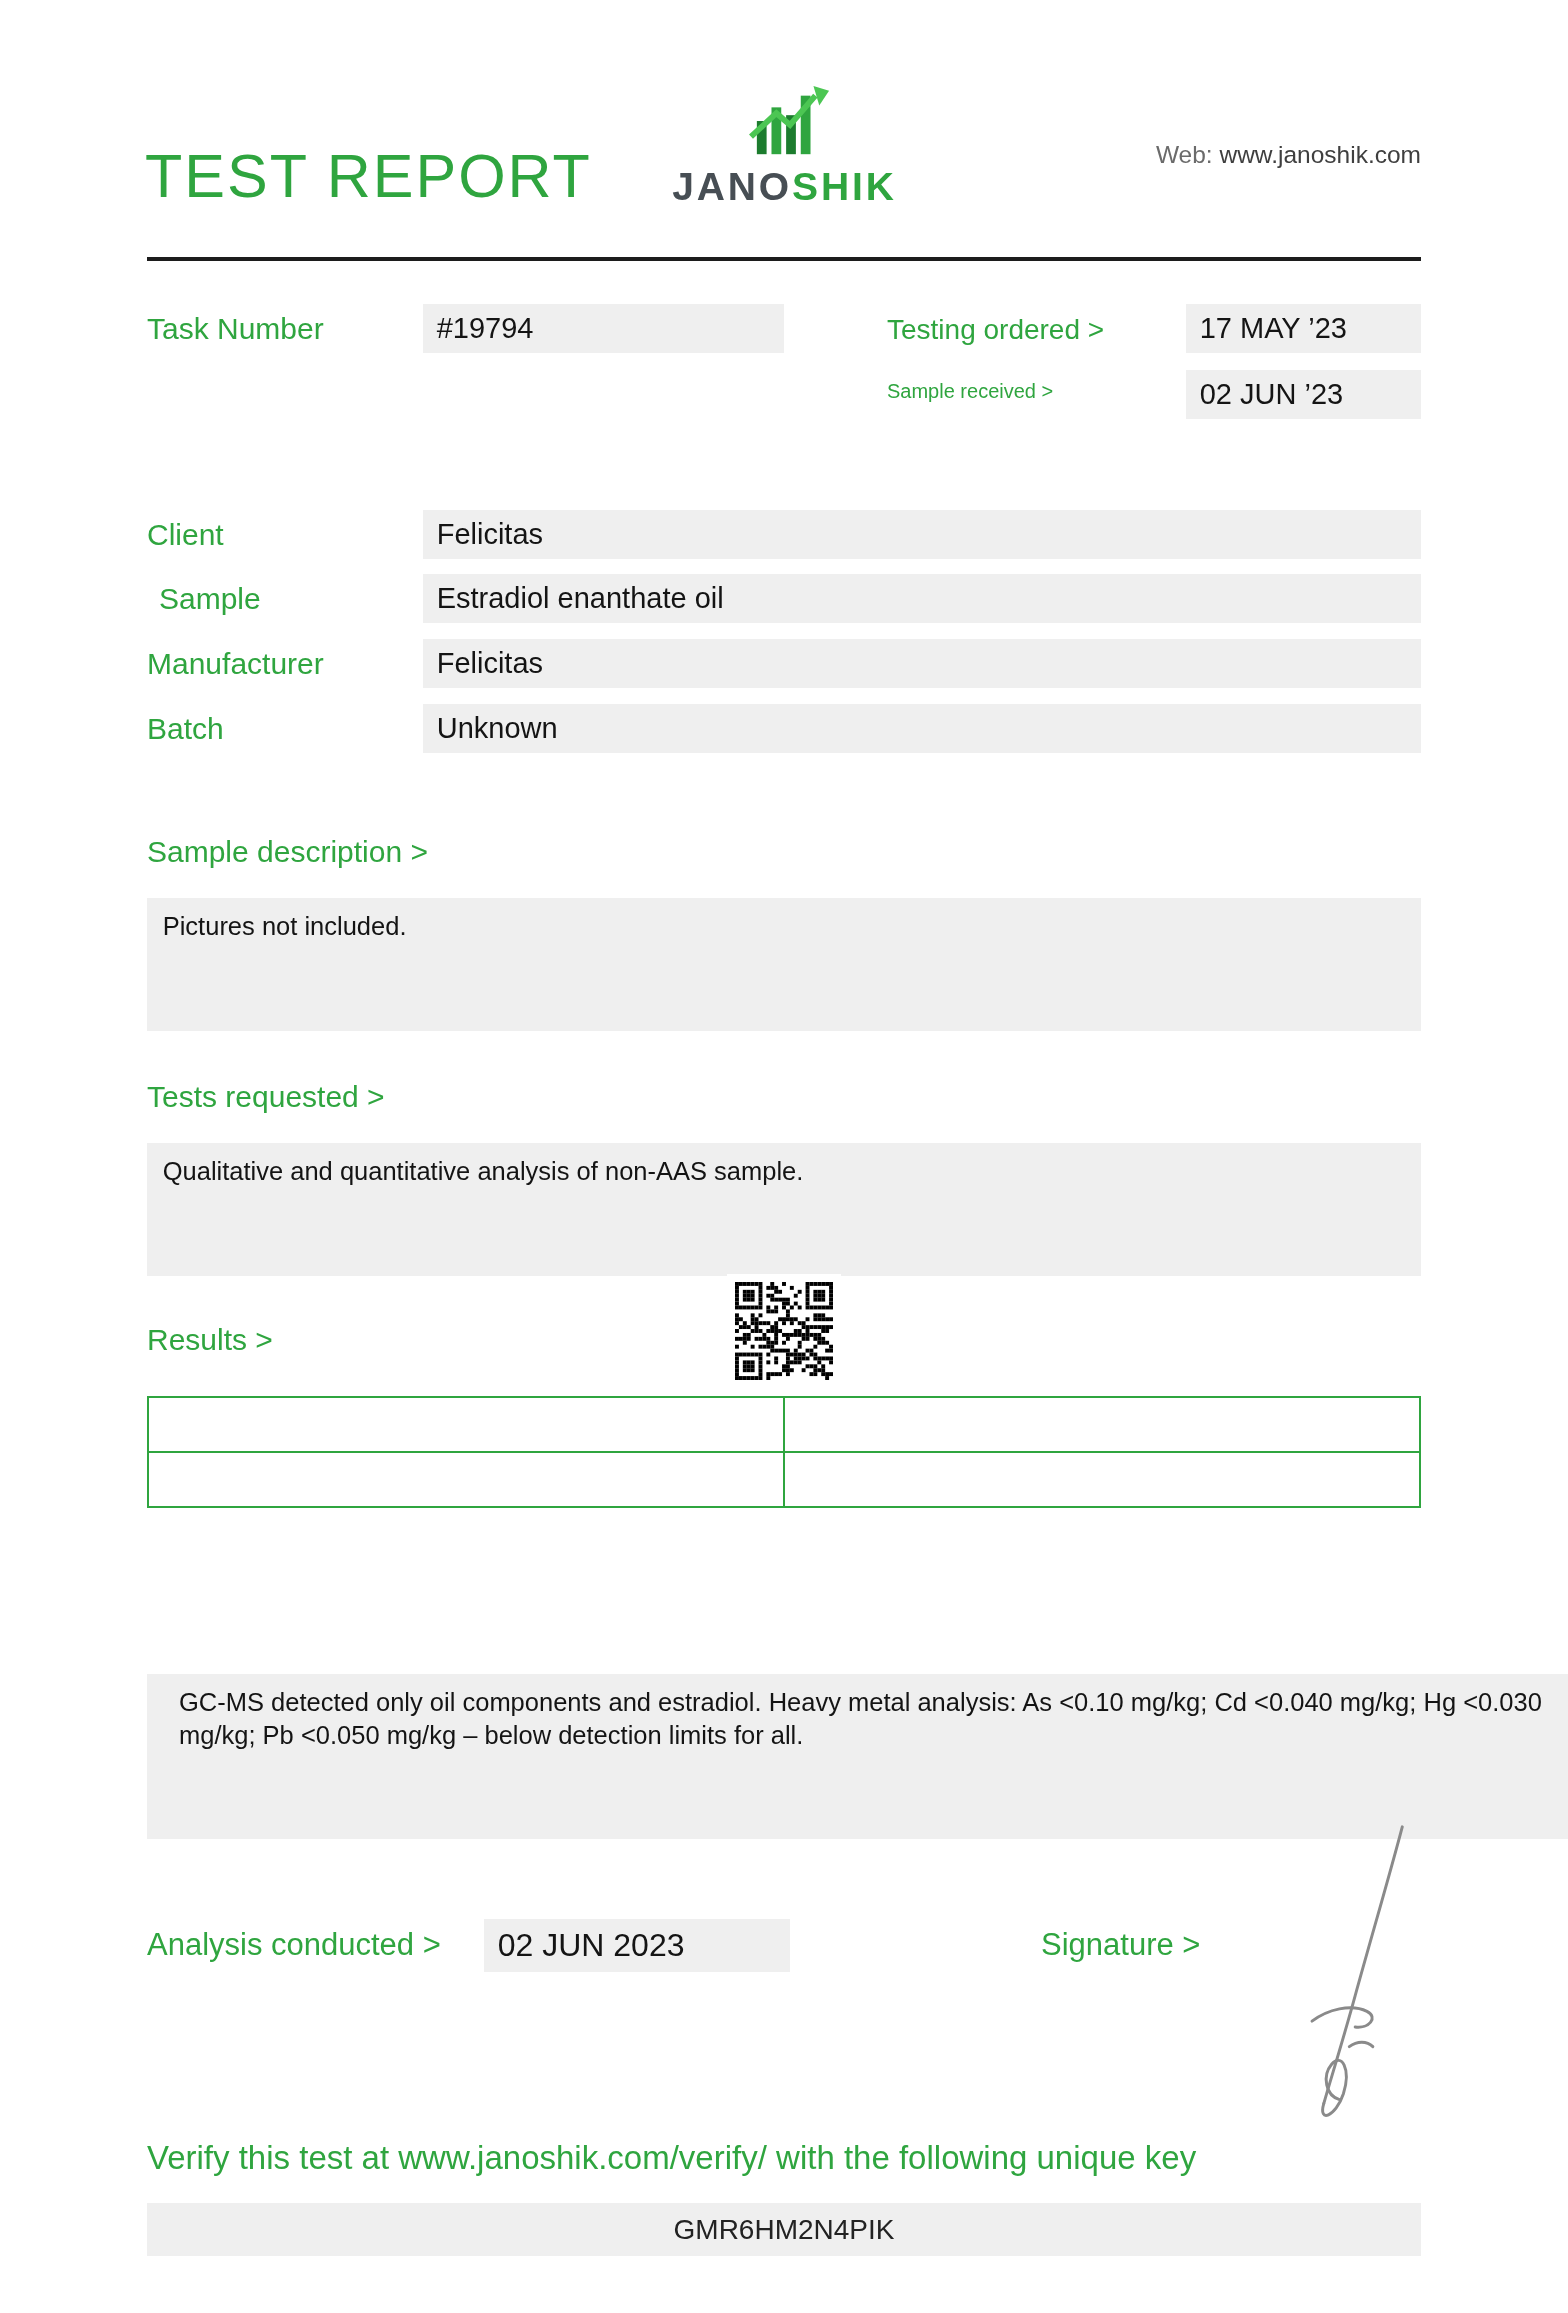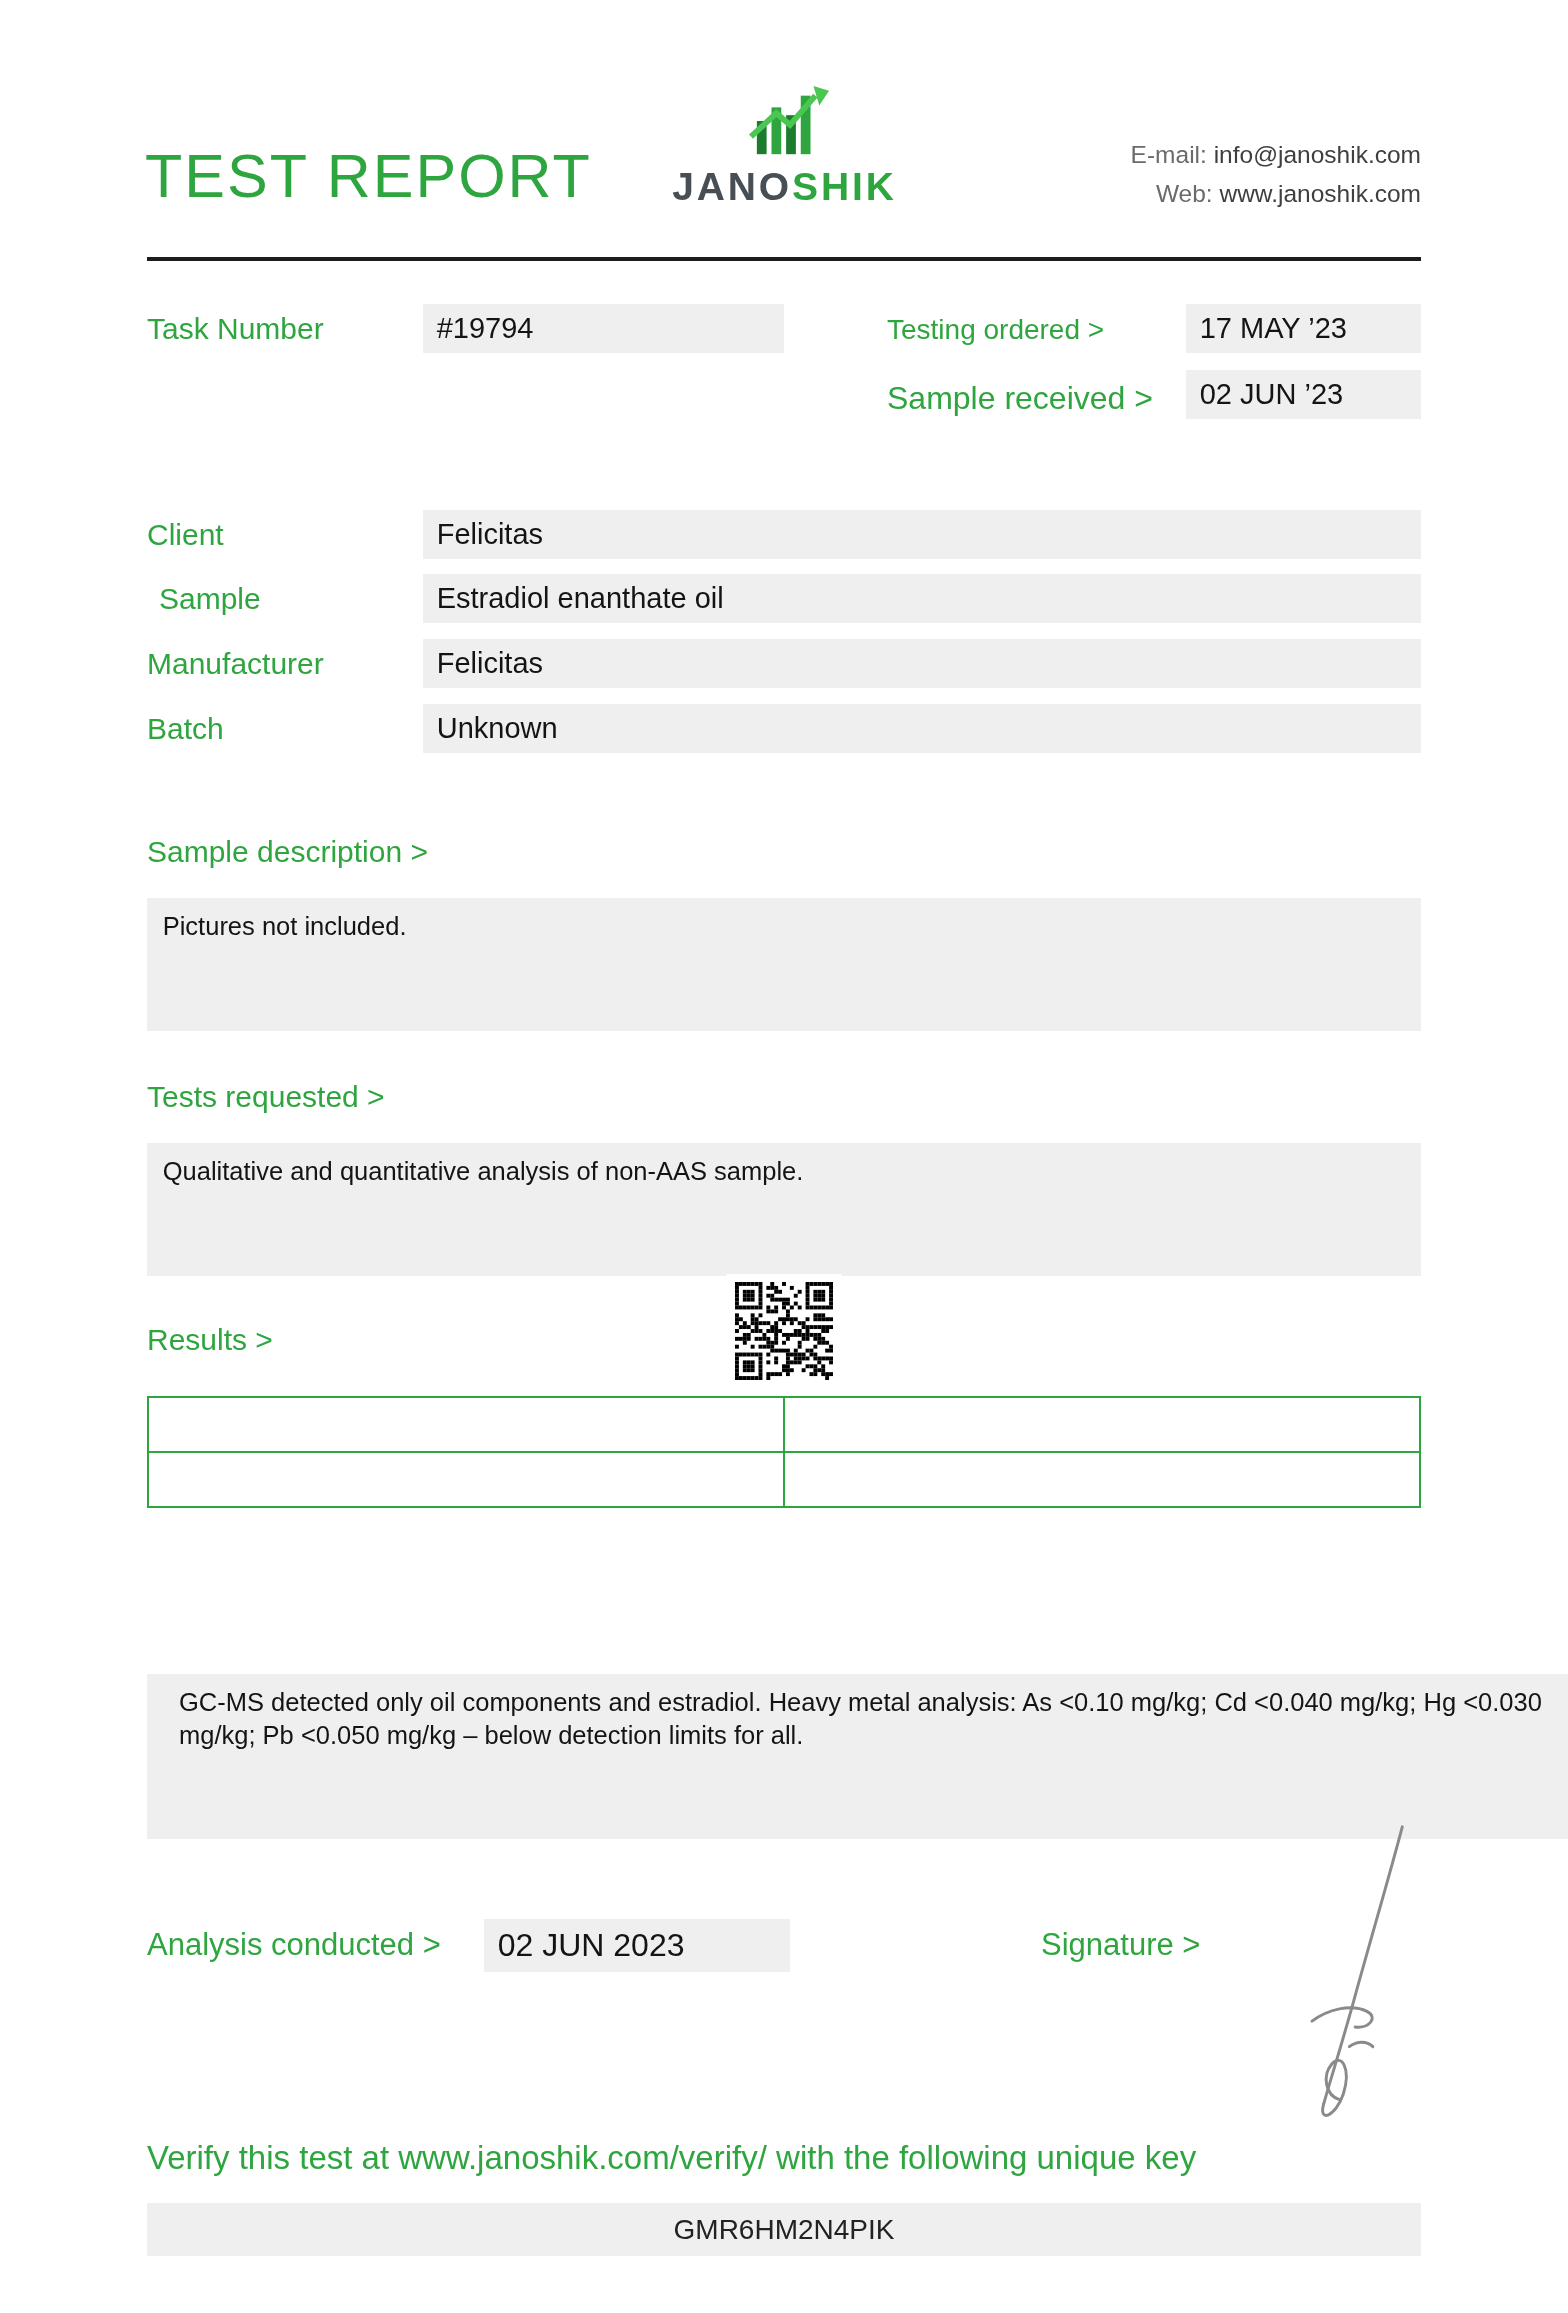--- a/index.html
+++ b/index.html
@@ -64,38 +64,34 @@
     <polygon points="78,4 94,9 84,24" fill="#4cc653"></polygon>
   </svg>
 </div>
 
 <div class="abs logo-text" style="left:657px; top:165px; width:255px;">
   <span>JANO</span><span class="brand-green">SHIK</span>
 </div>
 
 <div class="abs contact" style="left:980px; top:135px; width:441px;">
   <div>
-    <span class="c-label">E-mail:</span>
-    <span class="c-value">info@janoshik.com</span>
-  </div>
-  <div>
     <span class="c-label">Web:</span>
     <span class="c-value">www.janoshik.com</span>
   </div>
 </div>
 
 <div class="abs rule" style="top:257px;"></div>
 
 <div class="abs heading" style="left:147px; top:312px;">Task Number</div>
 <div class="abs valbox" style="left:423px; top:304px; width:361px; height:49px;">#19794</div>
 
 <div class="abs heading" style="left:887px; top:314px; font-size:28px;">Testing ordered  &gt;</div>
 <div class="abs valbox" style="left:1186px; top:304px; width:235px; height:49px;">17 MAY ’23</div>
 
-<div class="abs heading" style="left:887px; top:380px; font-size:32px;">Sample received &gt;</div>
+<div class="abs heading" style="left:887px; top:380px; font-size:20px;">Sample received &gt;</div>
 <div class="abs valbox" style="left:1186px; top:370px; width:235px; height:49px;">02 JUN ’23</div>
 
 <div class="abs heading" style="left:147px; top:518px;">Client</div>
 <div class="abs valbox" style="left:423px; top:510px; width:998px; height:49px;">Felicitas</div>
 
 <div class="abs heading" style="left:147px; top:582px;margin-left:12px;">Sample</div>
 <div class="abs valbox" style="left:423px; top:574px; width:998px; height:49px;">Estradiol enanthate oil</div>
 
 <div class="abs heading" style="left:147px; top:647px;">Manufacturer</div>
 <div class="abs valbox" style="left:423px; top:639px; width:998px; height:49px;">Felicitas</div>

